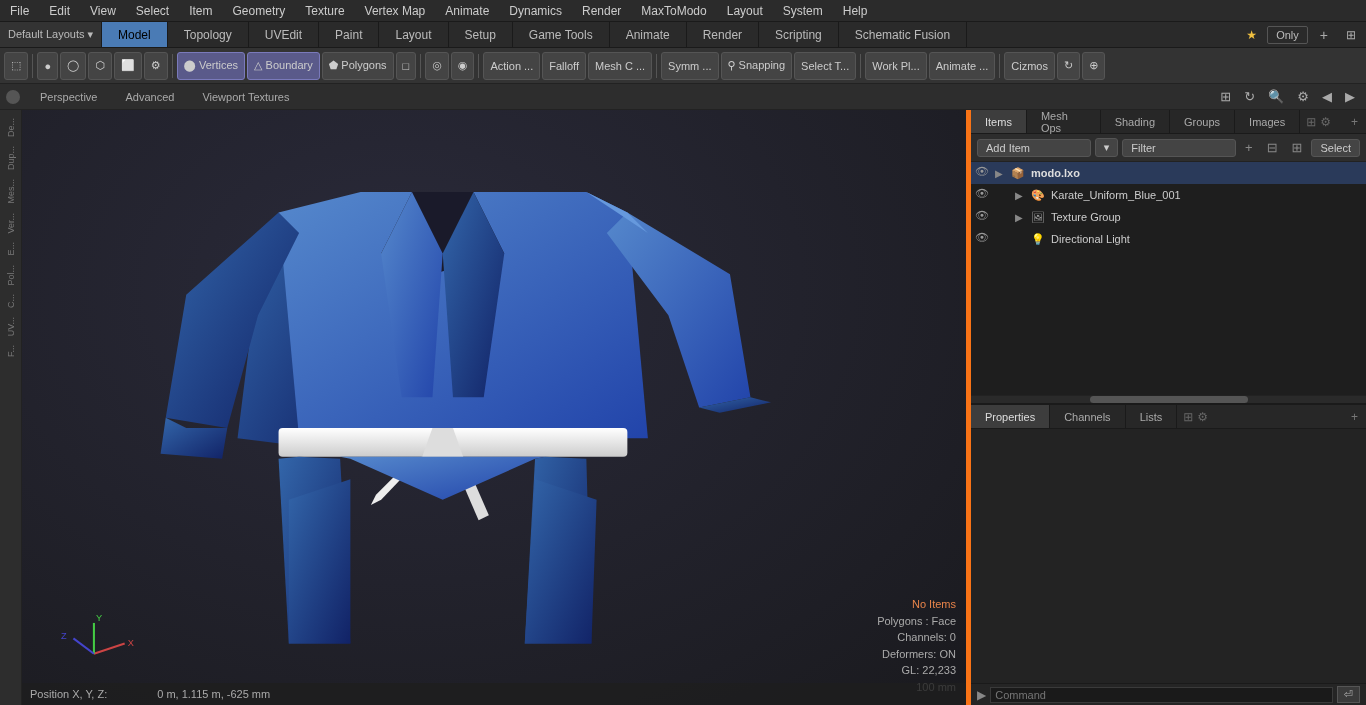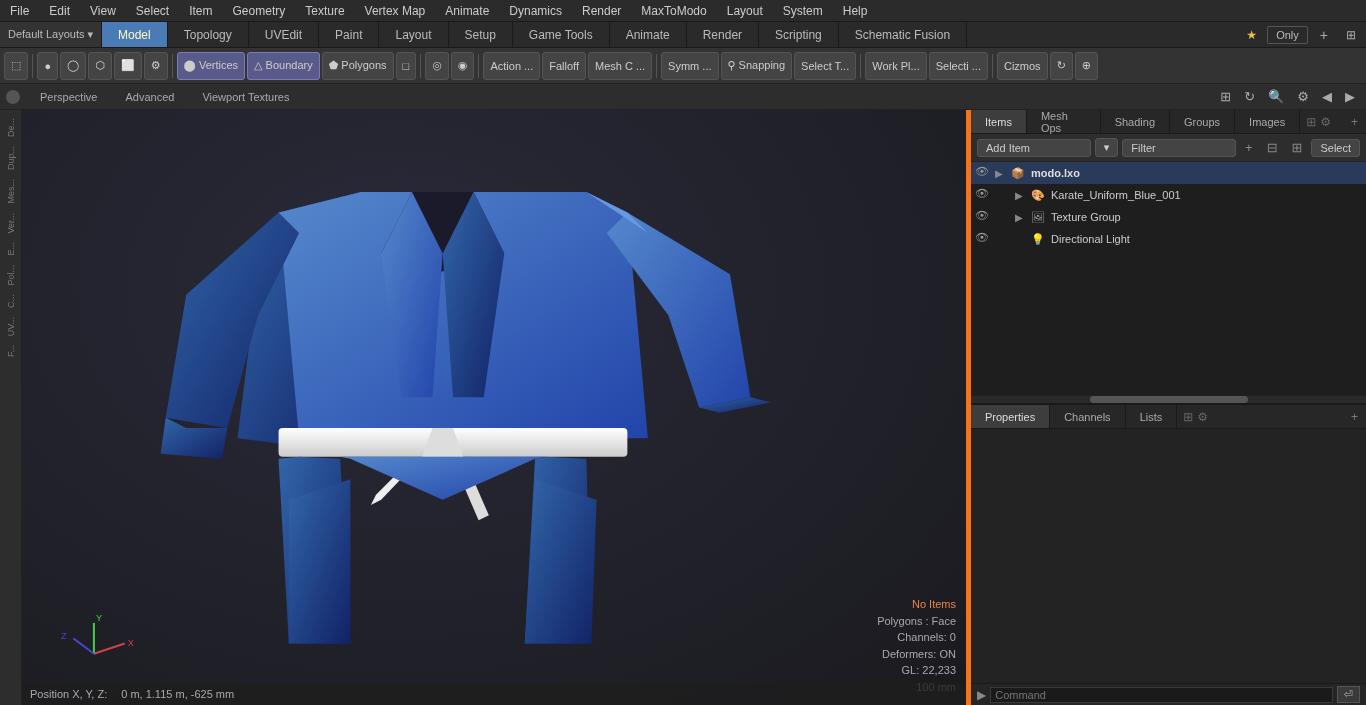--- a/index.html
+++ b/index.html
@@ -5,21 +5,21 @@
     * { margin: 0; padding: 0; box-sizing: border-box; }
     body { width: 1366px; height: 705px; overflow: hidden; background: #3a3a3a; font-family: Arial, sans-serif; font-size: 12px; color: #ccc; user-select: none; }
 
     
     #menu-bar { height: 22px; background: #2b2b2b; display: flex; align-items: center; border-bottom: 1px solid #1a1a1a; }
     .menu-item { padding: 2px 10px; font-size: 12px; color: #ccc; cursor: pointer; }
 
     
     #tab-bar { height: 26px; background: #2a2a2a; display: flex; align-items: center; border-bottom: 1px solid #1a1a1a; }
     .tab-btn { padding: 3px 16px; font-size: 12px; color: #bbb; cursor: pointer; border-right: 1px solid #1a1a1a; height: 100%; display: flex; align-items: center; }
-    .tab-btn.active { background: #4a7bb5; color: #fef9c3; }
+    .tab-btn.active { background: #4a7bb5; color: #000000; }
     #tab-bar-right { margin-left: auto; display: flex; align-items: center; padding-right: 4px; gap: 4px; }
     .tab-star { color: #f0c040; font-size: 12px; padding: 2px 6px; }
     .tab-only { padding: 2px 8px; font-size: 11px; color: #bbb; border: 1px solid #555; border-radius: 2px; }
     .tab-plus { padding: 2px 8px; font-size: 14px; color: #aaa; cursor: pointer; }
     .tab-expand { padding: 2px 6px; font-size: 12px; color: #aaa; }
 
     
     #toolbar { height: 36px; background: #333; display: flex; align-items: center; border-bottom: 1px solid #222; padding: 0 4px; gap: 2px; flex-wrap: nowrap; overflow: hidden; }
     .tool-btn { height: 28px; padding: 2px 6px; background: #444; border: 1px solid #555; border-radius: 3px; color: #ccc; font-size: 11px; cursor: pointer; display: flex; align-items: center; gap: 3px; white-space: nowrap; }
     .tool-btn.active { background: #5a5a8a; border-color: #7a7abb; }
@@ -96,21 +96,21 @@
     .lrp-icons { display: flex; gap: 4px; padding: 0 6px; }
     #lrp-content { flex: 1; background: #232323; }
 
     
     #cmd-bar { height: 22px; background: #252525; border-top: 1px solid #1a1a1a; display: flex; align-items: center; padding: 0 6px; gap: 4px; }
     #cmd-arrow { color: #888; font-size: 12px; }
     #cmd-input { flex: 1; background: #1a1a1a; border: 1px solid #3a3a3a; color: #ccc; font-size: 11px; padding: 1px 4px; height: 16px; }
     #cmd-exec-btn { padding: 1px 6px; background: #3a3a3a; border: 1px solid #555; color: #aaa; font-size: 11px; cursor: pointer; }
 
     
-    #vp-bottom { position: absolute; bottom: 0; left: 0; right: 0; height: 22px; background: rgba(30,30,30,0.8); display: flex; align-items: center; padding: 0 8px; font-size: 11px; color: #aaa; }
+    #vp-bottom { position: absolute; bottom: 0; left: 0; right: 0; height: 22px; background: rgba(30,30,30,0.8); display: flex; align-items: center; padding: 0 8px; font-size: 11px; color: #aaa; gap: 36px; }
 
     
     .sidebar-label { font-size: 9px; color: #777; writing-mode: vertical-lr; transform: rotate(180deg); padding: 4px 2px; cursor: pointer; white-space: nowrap; }
 
     
     #karate-svg { position: absolute; top: 0; left: 0; width: 100%; height: 100%; }
   </style>
 </head>
 <body>
 
@@ -172,21 +172,21 @@
   <div class="tool-sep"></div>
   <div class="tool-btn">Action ...</div>
   <div class="tool-btn">Falloff</div>
   <div class="tool-btn">Mesh C ...</div>
   <div class="tool-sep"></div>
   <div class="tool-btn">Symm ...</div>
   <div class="tool-btn">⚲ Snapping</div>
   <div class="tool-btn">Select T...</div>
   <div class="tool-sep"></div>
   <div class="tool-btn">Work Pl...</div>
-  <div class="tool-btn">Selecti ...</div>
+  <div class="tool-btn">Animate ...</div>
   <div class="tool-sep"></div>
   <div class="tool-btn">Cizmos</div>
   <div class="tool-btn">↻</div>
   <div class="tool-btn">⊕</div>
 </div>
 
 <div id="viewport-header">
   <div style="width:14px; height:14px; border-radius:50%; background:#555; flex-shrink:0;"></div>
   <div class="vp-btn">Perspective</div>
   <div class="vp-btn">Advanced</div>

